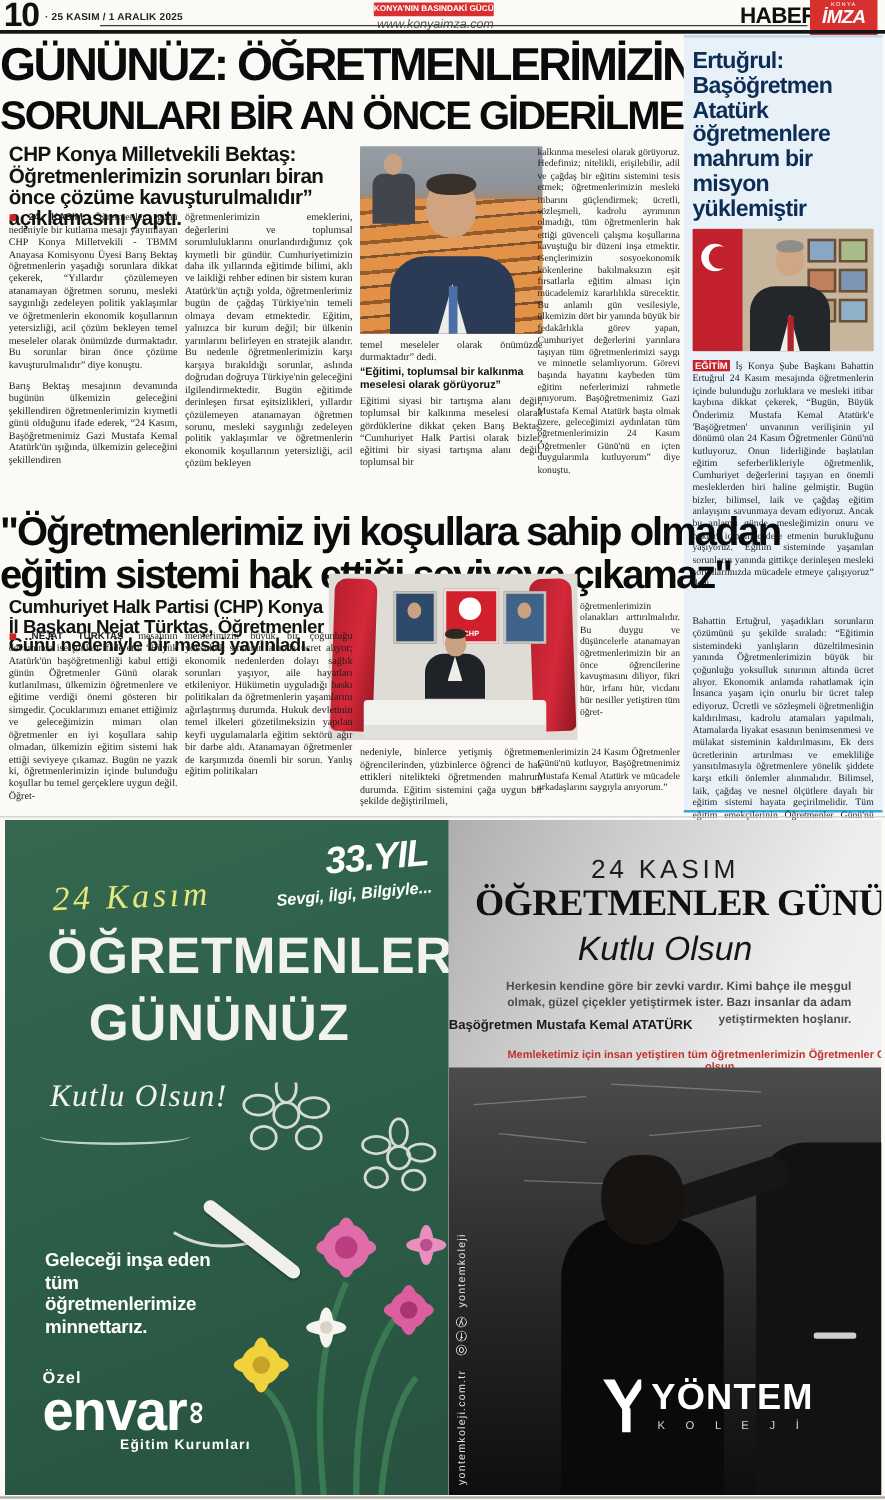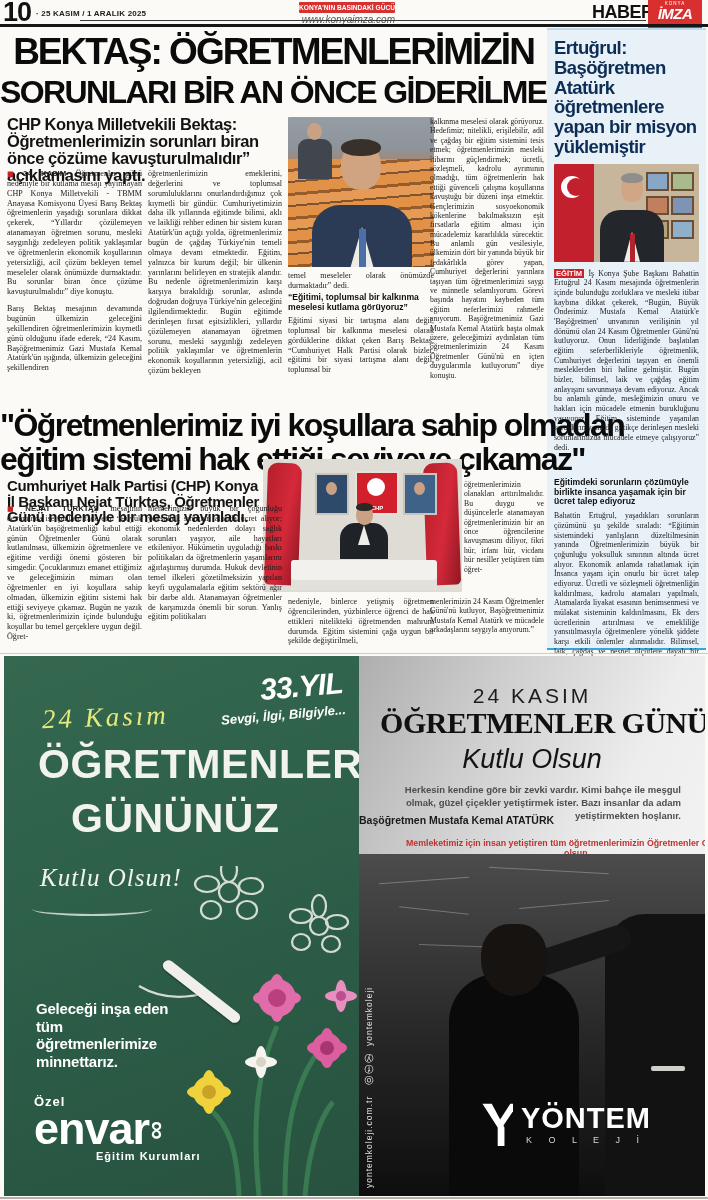--- a/index.html
+++ b/index.html
@@ -128,21 +128,21 @@
   <div class="abs tagbox" style="left:299px;top:2px;width:96px;height:11px;">KONYA'NIN BASINDAKİ GÜCÜ</div>
   <div class="abs site" style="left:299px;top:14px;width:96px;">www.konyaimza.com</div>
   <div class="abs haber" style="left:592px;top:2px;">HABER</div>
   <div class="abs imza" style="left:648px;top:0;width:54px;height:40px;">
     <span class="city">KONYA</span>
     <span class="nm">İMZA</span>
   </div>
   <div class="abs hline" style="left:80px;top:20px;width:566px;"></div>
   <div class="abs hline2" style="left:0;top:24px;width:708px;"></div>
 
-  <div class="abs hl h37" style="left:0;top:31px;width:547px;">BEKTAŞ: ÖĞRETMENLERİMİZİN</div>
+  <div class="abs hl h37" style="left:0;top:31px;width:547px;">GÜNÜNÜZ: ÖĞRETMENLERİMİZİN</div>
   <div class="abs hl h33" style="left:0;top:74px;width:547px;">SORUNLARI BİR AN ÖNCE GİDERİLMELİ</div>
   <div class="abs lead" style="left:7px;top:116px;width:278px;font-size:16.5px;">CHP Konya Milletvekili Bektaş: Öğretmenlerimizin sorunları biran önce çözüme kavuşturulmalıdır” açıklamasını yaptı.</div>
 
   <div class="abs ph photo1" style="left:288px;top:117px;width:146px;height:150px;">
     <div class="abs p1rows"></div>
     <div class="abs p1mp"></div>
     <div class="abs p1mph"></div>
     <div class="abs p1suit"></div>
     <div class="abs p1shirt"></div>
     <div class="abs p1tie"></div>
@@ -153,50 +153,49 @@
   <div class="abs serif" style="left:7px;top:169px;width:135px;height:237px;">
     <p><span class="ksq">■</span><span class="klabel">24 KASIM</span> <span>Öğretmenler günü nedeniyle bir kutlama mesajı yayımlayan CHP Konya Milletvekili - TBMM Anayasa Komisyonu Üyesi Barış Bektaş öğretmenlerin yaşadığı sorunlara dikkat çekerek, “Yıllardır çözülemeyen atanamayan öğretmen sorunu, mesleki saygınlığı zedeleyen politik yaklaşımlar ve öğretmenlerin ekonomik koşullarının yetersizliği, acil çözüm bekleyen temel meseleler olarak önümüzde durmaktadır. Bu sorunlar biran önce çözüme kavuşturulmalıdır” diye konuştu.</span></p>
     <p>Barış Bektaş mesajının devamında bugünün ülkemizin geleceğini şekillendiren öğretmenlerimizin kıymetli günü olduğunu ifade ederek, “24 Kasım, Başöğretmenimiz Gazi Mustafa Kemal Atatürk'ün ışığında, ülkemizin geleceğini şekillendiren</p>
   </div>
   <div class="abs serif" style="left:148px;top:169px;width:134px;height:237px;">
     <p>öğretmenlerimizin emeklerini, değerlerini ve toplumsal sorumluluklarını onurlandırdığımız çok kıymetli bir gündür. Cumhuriyetimizin daha ilk yıllarında eğitimde bilimi, aklı ve laikliği rehber edinen bir sistem kuran Atatürk'ün açtığı yolda, öğretmenlerimiz bugün de çağdaş Türkiye'nin temeli olmaya devam etmektedir. Eğitim, yalnızca bir kurum değil; bir ülkenin yarınlarını belirleyen en stratejik alandır. Bu nedenle öğretmenlerimizin karşı karşıya bırakıldığı sorunlar, aslında doğrudan doğruya Türkiye'nin geleceğini ilgilendirmektedir. Bugün eğitimde derinleşen fırsat eşitsizlikleri, yıllardır çözülemeyen atanamayan öğretmen sorunu, mesleki saygınlığı zedeleyen politik yaklaşımlar ve öğretmenlerin ekonomik koşullarının yetersizliği, acil çözüm bekleyen</p>
   </div>
   <div class="abs serif" style="left:288px;top:271px;width:146px;height:21px;">
     <p>temel meseleler olarak önümüzde durmaktadır” dedi.</p>
   </div>
-  <div class="abs subh" style="left:288px;top:293px;width:146px;">“Eğitimi, toplumsal bir kalkınma meselesi kutlama görüyoruz”</div>
+  <div class="abs subh" style="left:288px;top:293px;width:146px;">“Eğitimi, toplumsal bir kalkınma meselesi olarak görüyoruz”</div>
   <div class="abs serif" style="left:288px;top:316px;width:146px;height:90px;">
     <p>Eğitimi siyasi bir tartışma alanı değil, toplumsal bir kalkınma meselesi olarak gördüklerine dikkat çeken Barış Bektaş, “Cumhuriyet Halk Partisi olarak bizler, eğitimi bir siyasi tartışma alanı değil, toplumsal bir</p>
   </div>
   <div class="abs serif" style="left:430px;top:117px;width:114px;height:289px;font-size:7.7px;">
     <p>kalkınma meselesi olarak görüyoruz. Hedefimiz; nitelikli, erişilebilir, adil ve çağdaş bir eğitim sistemini tesis etmek; öğretmenlerimizin mesleki itibarını güçlendirmek; ücretli, sözleşmeli, kadrolu ayrımının olmadığı, tüm öğretmenlerin hak ettiği güvenceli çalışma koşullarına kavuştuğu bir düzeni inşa etmektir. Gençlerimizin sosyoekonomik kökenlerine bakılmaksızın eşit fırsatlarla eğitim alması için mücadelemiz kararlılıkla sürecektir. Bu anlamlı gün vesilesiyle, ülkemizin dört bir yanında büyük bir fedakârlıkla görev yapan, Cumhuriyet değerlerini yarınlara taşıyan tüm öğretmenlerimizi saygı ve minnetle selamlıyorum. Görevi başında hayatını kaybeden tüm eğitim neferlerimizi rahmetle anıyorum. Başöğretmenimiz Gazi Mustafa Kemal Atatürk başta olmak üzere, geleceğimizi aydınlatan tüm öğretmenlerimizin 24 Kasım Öğretmenler Günü'nü en içten duygularımla kutluyorum” diye konuştu.</p>
   </div>
 
   <div class="abs sb" style="left:547px;top:28px;width:159px;height:622px;">
-    <div class="sbh">Ertuğrul: Başöğretmen Atatürk öğretmenlere yapan bir misyon yüklemiştir</div>
+    <div class="sbh">Ertuğrul: Başöğretmen Atatürk öğretmenlere mahrum bir misyon yüklemiştir</div>
     <div class="ph sbphoto" style="position:relative;width:145px;height:98px;margin-top:7px;">
       <div class="abs sbflag"></div>
       <div class="abs sbcres"></div>
       <div class="abs sbcres2"></div>
       <div class="abs frame" style="left:92px;top:8px;background:#88a7c6;"></div>
       <div class="abs frame" style="left:117px;top:8px;background:#a9bb8a;"></div>
       <div class="abs frame" style="left:92px;top:32px;background:#c07f5e;"></div>
       <div class="abs frame" style="left:117px;top:32px;background:#7d94b5;"></div>
       <div class="abs frame" style="left:92px;top:56px;background:#b5a27b;"></div>
       <div class="abs frame" style="left:117px;top:56px;background:#8fb0c9;"></div>
       <div class="abs sbsuit"></div>
       <div class="abs sbshirt"></div>
       <div class="abs sbtie"></div>
       <div class="abs sbhead"></div>
       <div class="abs sbhair"></div>
     </div>
     <div class="serif" style="margin-top:7px;height:204px;">
       <p><span class="kickbox">EĞİTİM</span> <span>İş Konya Şube Başkanı Bahattin Ertuğrul 24 Kasım mesajında  öğretmenlerin içinde bulunduğu zorluklara ve mesleki itibar kaybına dikkat çekerek, “Bugün, Büyük Önderimiz Mustafa Kemal Atatürk'e 'Başöğretmen' unvanının verilişinin yıl dönümü olan 24 Kasım Öğretmenler Günü'nü kutluyoruz. Onun liderliğinde başlatılan eğitim seferberlikleriyle öğretmenlik, Cumhuriyet değerlerini taşıyan en önemli mesleklerden biri haline gelmiştir. Bugün bizler, bilimsel, laik ve çağdaş eğitim anlayışını savunmaya devam ediyoruz. Ancak bu anlamlı günde, mesleğimizin onuru ve hakları için mücadele etmenin burukluğunu yaşıyoruz.  Eğitim sisteminde yaşanılan sorunların yanında gittikçe derinleşen mesleki sorunlarımızda mücadele etmeye çalışıyoruz” dedi.</span></p>
     </div>
-    <div class="subh" style="margin:5px 0 4px 0;">Eğitimdeki sorunların çözümüyle birlikte insanca yaşamak için bir ücret talep ediyoruz</div>
     <div class="serif" style="height:196px;">
       <p>Bahattin Ertuğrul,  yaşadıkları sorunların çözümünü şu şekilde sıraladı: “Eğitimin sistemindeki yanlışların düzeltilmesinin yanında Öğretmenlerimizin büyük bir çoğunluğu yoksulluk sınırının altında ücret alıyor. Ekonomik anlamda rahatlamak için İnsanca yaşam için onurlu bir ücret talep ediyoruz. Ücretli ve sözleşmeli öğretmenliğin kaldırılması, kadrolu atamaları yapılmalı, Atamalarda liyakat esasının benimsenmesi ve mülakat sisteminin kaldırılmasını, Ek ders ücretlerinin artırılması ve emekliliğe yansıtılmasıyla öğretmenlere yönelik şiddete karşı etkili önlemler alınmalıdır. Bilimsel, laik, çağdaş ve nesnel ölçütlere dayalı bir eğitim sistemi hayata geçirilmelidir.  Tüm eğitim emekçilerinin Öğretmenler Günü'nü kutluyor, dayanışmaya ve haklarımızı savunmaya çağırıyoruz” diye konuştu.</p>
     </div>
   </div>
 
   <div class="abs hl h33" style="left:0;top:407px;width:547px;">"Öğretmenlerimiz iyi koşullara sahip olmadan</div>
   <div class="abs hl h33" style="left:0;top:441px;width:547px;">eğitim sistemi hak ettiği seviyeye çıkamaz"</div>
   <div class="abs lead" style="left:7px;top:478px;width:252px;font-size:15px;">Cumhuriyet Halk Partisi (CHP) Konya İl Başkanı Nejat Türktaş, Öğretmenler Günü nedeniyle bir mesaj yayınladı.</div>
 
   <div class="abs ph photo2" style="left:263px;top:459px;width:199px;height:133px;">

